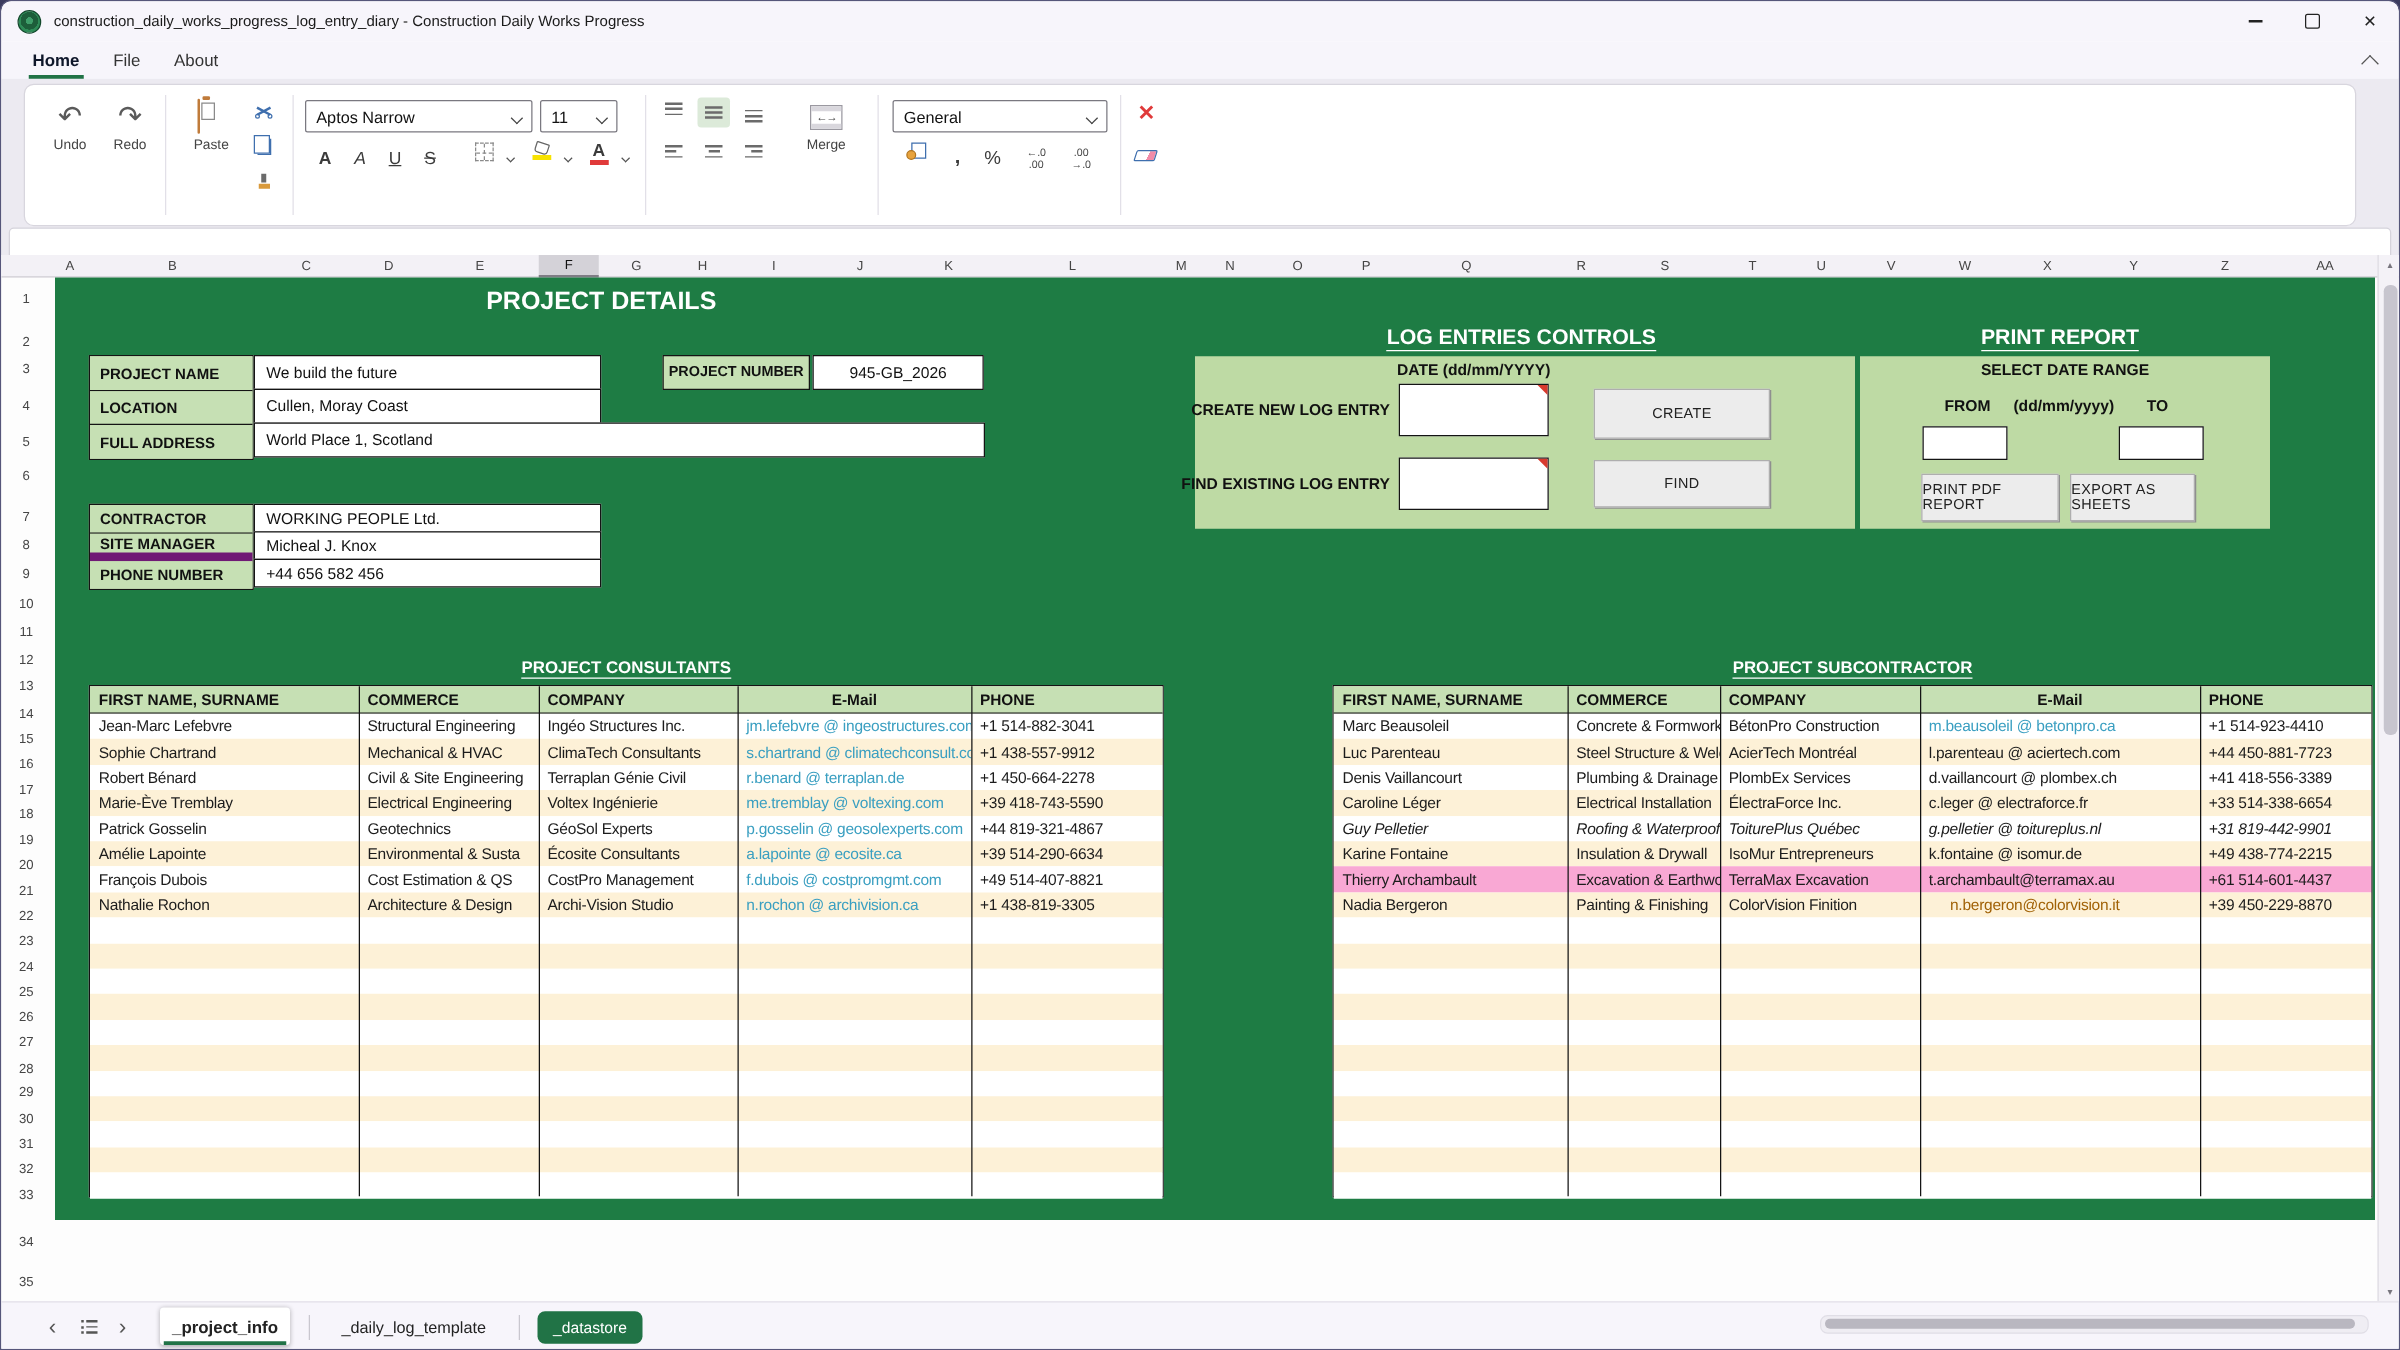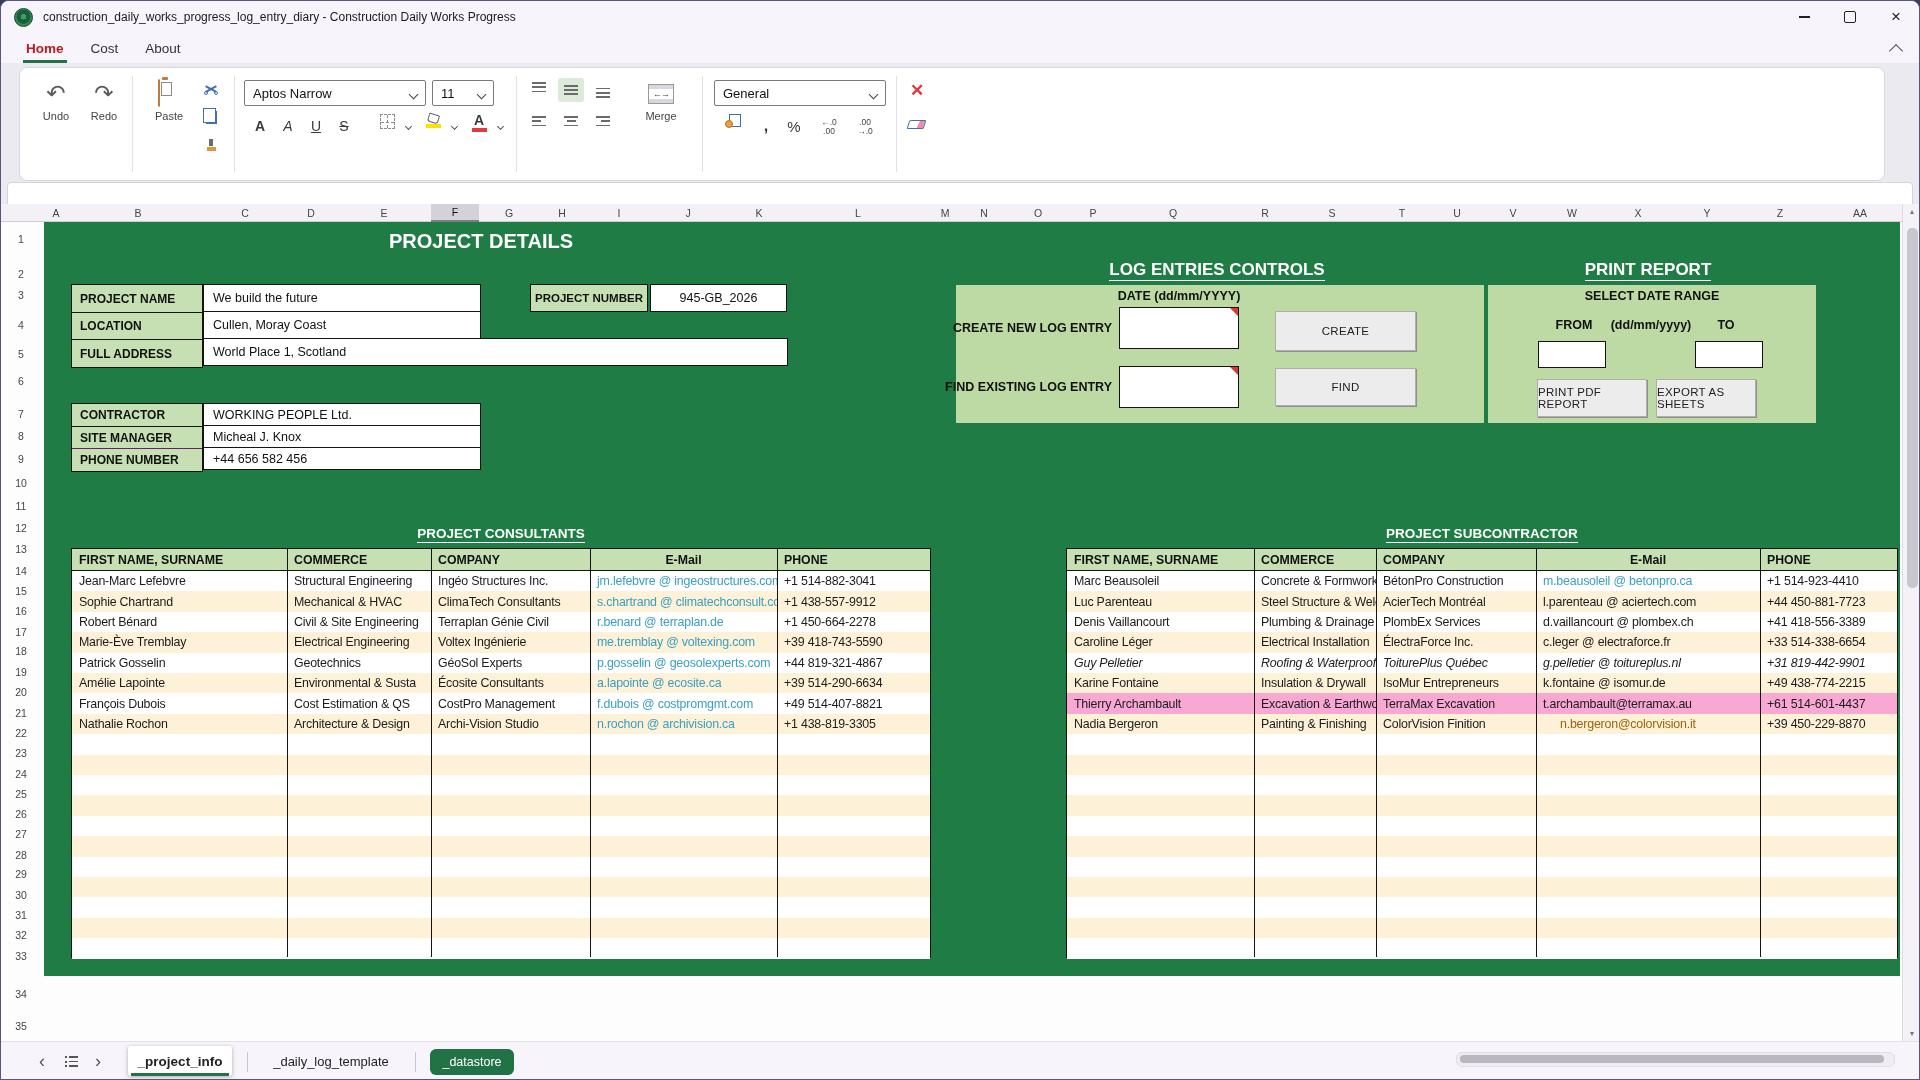--- a/index.html
+++ b/index.html
@@ -10,21 +10,21 @@
   .appicon{width:17px;height:17px;border-radius:50%;margin-left:13px;border:1px solid #12472b;
            background:radial-gradient(circle at 50% 45%, #3f9e6a 0 22%, #1d5e3a 23% 55%, #2e8b57 56%);}
   .titletext{font-size:12px;color:#1a1a1a;margin-left:10px;}
   .winbtns{margin-left:auto;display:flex;height:100%;}
   .winbtn{width:46px;display:flex;align-items:center;justify-content:center;color:#222;font-size:17px;}
   .min-glyph{width:11px;height:2px;background:#222;}
   .max-glyph{width:10px;height:10px;border:1.3px solid #222;border-radius:2px;}
   
   .menubar{position:absolute;top:32px;left:0;right:0;height:30px;background:#f7f5fb;display:flex;align-items:center;padding-left:25px;gap:27px;}
   .menu-item{font-size:13.5px;color:#333;}
-  .menu-item.active{font-weight:bold;color:#b91c1c;position:relative;}
+  .menu-item.active{font-weight:bold;color:#0f172a;position:relative;}
   .menu-item.active::after{content:"";position:absolute;left:-3px;right:-3px;bottom:-8px;height:4px;background:#217346;}
   .collapse-chevron{position:absolute;right:18px;top:13px;width:9px;height:9px;border-left:1.6px solid #555;border-top:1.6px solid #555;transform:rotate(45deg);}
   
   .ribbonzone{position:absolute;top:62px;left:0;right:0;height:141px;background:#eceaf1;}
   .ribbon{position:absolute;left:18px;top:4px;width:1864px;height:112px;background:#fff;border:1px solid #d8d6de;border-radius:8px;}
   .ribbon *{box-sizing:border-box;}
   .rsep{position:absolute;top:8px;bottom:8px;width:1px;background:#e2e0e8;}
   .bigbtn{position:absolute;top:10px;width:48px;height:62px;display:flex;flex-direction:column;align-items:center;justify-content:flex-start;}
   .bigbtn .glyph{font-size:23px;color:#5a5a5a;line-height:30px;height:32px;}
   .bigbtn .lbl, .rlbl{font-size:11px;color:#444;}
@@ -128,21 +128,21 @@
           <span class="max-glyph"></span>
         </div>
       <div class="winbtn">
           <span>×</span>
         </div>
     </div>
   </div>
 
   <div class="menubar">
     <span class="menu-item active">Home</span>
-    <span class="menu-item">Cost</span>
+    <span class="menu-item">File</span>
     <span class="menu-item">About</span>
   </div>
   <div class="collapse-chevron" style="top:45px;"></div>
 
   <div class="ribbonzone">
     <div class="ribbon">
       <div class="bigbtn" style="left:12px">
         <span class="glyph">↶</span>
         <span class="lbl">Undo</span>
       </div>
@@ -350,21 +350,21 @@
     </div>
     <div class="valuecell" style="left:202px;top:80px;width:278px;height:28px">We build the future</div>
     <div class="valuecell" style="left:202px;top:107px;width:278px;height:28px">Cullen, Moray Coast</div>
     <div class="valuecell" style="left:202px;top:134px;width:585px;height:28px">World Place 1, Scotland</div>
 
     <div class="labelcell" style="position:absolute;left:529px;top:80px;width:118px;height:28px;justify-content:center;padding-left:0;font-size:11.5px">PROJECT NUMBER</div>
     <div class="valuecell" style="left:649px;top:80px;width:137px;height:28px;justify-content:center;padding-left:0">945-GB_2026</div>
 
     <div style="position:absolute;left:70px;top:199px;width:132px;height:69px;border:1px solid #141414;background:#c6e0b4">
       <div class="labelcell" style="height:23px;border:none;border-bottom:1px solid #141414">CONTRACTOR</div>
-      <div class="labelcell" style="height:22px;border:none;border-bottom:1px solid #701a75">SITE MANAGER</div>
+      <div class="labelcell" style="height:22px;border:none;border-bottom:7px solid #701a75">SITE MANAGER</div>
       <div class="labelcell" style="height:22px;border:none">PHONE NUMBER</div>
     </div>
     <div class="valuecell" style="left:202px;top:199px;width:278px;height:23px">WORKING PEOPLE  Ltd.</div>
     <div class="valuecell" style="left:202px;top:221px;width:278px;height:23px">Micheal J. Knox</div>
     <div class="valuecell" style="left:202px;top:243px;width:278px;height:23px">+44 656 582 456</div>
 
     <div class="wtitle" style="left:1066px;top:56px;width:300px;font-size:17px"><u>LOG ENTRIES CONTROLS</u></div>
     <div class="panel" style="left: 955px; top: 81px; width: 528px; height: 138px; background: rgb(190, 218, 164);">
       <div class="plabel" style="left:83px;top:4px;width:280px;text-align:center">DATE (dd/mm/YYYY)</div>
       <div class="plabel" style="left:4px;top:22px;width:152px;height:42px;display:flex;align-items:center;justify-content:flex-end">CREATE NEW LOG ENTRY</div>

